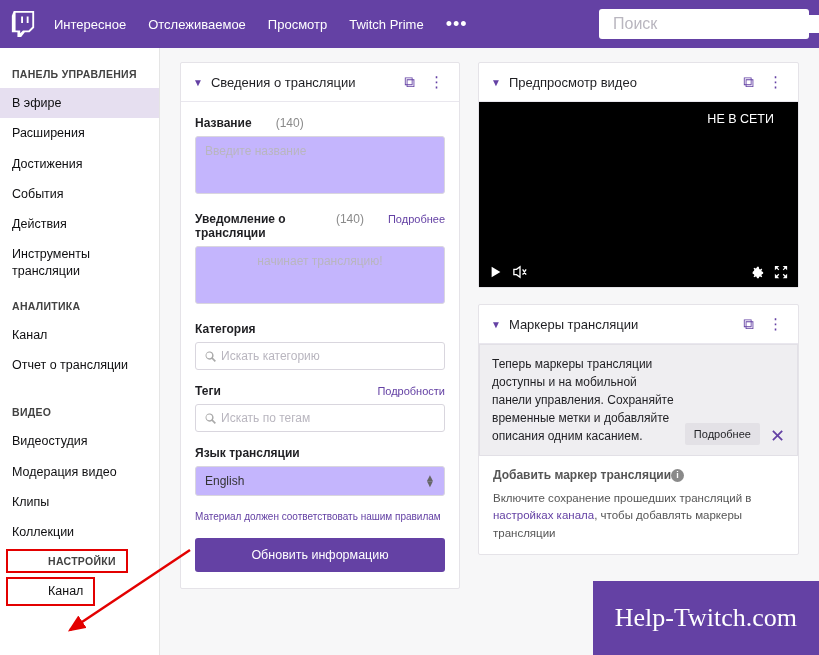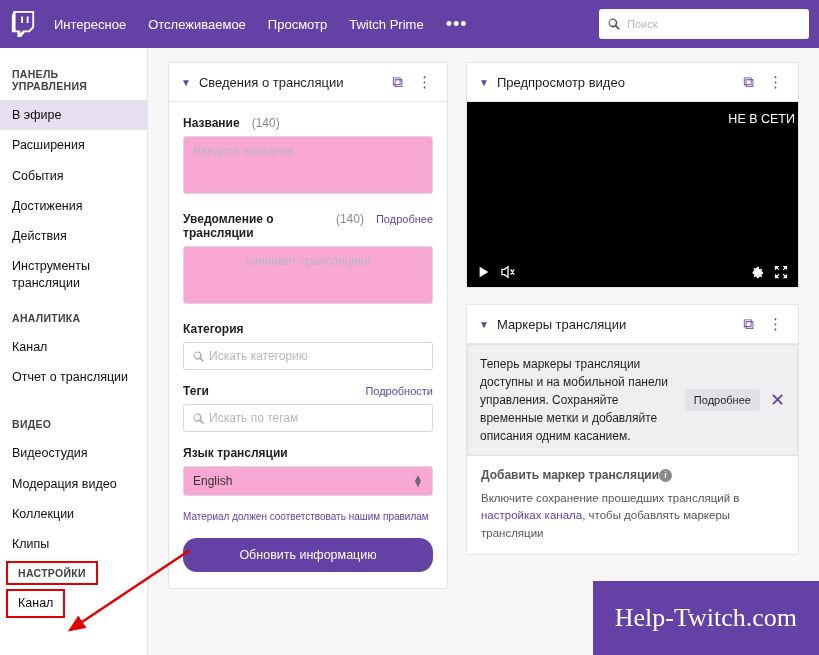--- a/index.html
+++ b/index.html
@@ -4,64 +4,64 @@
 <style>
 * { margin: 0; padding: 0; box-sizing: border-box; font-family: Arial, Helvetica, sans-serif; }
 body { background: #f7f7f8; width: 819px; height: 655px; overflow: hidden; position: relative; }
 
 .topbar { background: #6441a4; height: 48px; display: flex; align-items: center; padding: 0 10px; gap: 18px; color: #fff; }
 .topbar .logo { width: 26px; height: 26px; }
 .topbar .nav { display: flex; gap: 22px; font-size: 13px; align-items: center; justify-content: center; }
 .topbar .nav span { cursor: pointer; white-space: nowrap; }
 .topbar .dots { font-size: 18px; letter-spacing: 1px; }
 .search-wrap { margin-left: auto; background: #fff; border-radius: 3px; display: flex; align-items: center; height: 30px; width: 210px; padding: 0 8px; }
-.search-wrap input { border: none; outline: none; font-size: 11px; flex: 1; color: #333; }
+.search-wrap input { border: none; outline: none; font-size: 16px; flex: 1; color: #333; }
 .search-wrap .sicon { width: 14px; height: 14px; margin-right: 6px; }
 
 .main { display: flex; height: 607px; }
-.sidebar { width: 148px; background: #fff; border-right: 1px solid #e5e5e5; padding: 14px 0; font-size: 12.5px; color: #0e0e10; overflow-y: auto; }
+.sidebar { width: 160px; background: #fff; border-right: 1px solid #e5e5e5; padding: 14px 0; font-size: 12.5px; color: #0e0e10; overflow-y: auto; }
 .sidebar .section-title { font-size: 10.5px; font-weight: bold; color: #424242; padding: 6px 12px 8px; letter-spacing: 0.3px; }
 .sidebar .item { padding: 7px 12px; cursor: pointer; line-height: 1.3; }
 .sidebar .item.active { background: #e6dff0; }
 .red-box { border: 2px solid #e30000; display: inline-block; margin: 2px 6px; }
-.red-box .section-title, .red-box .item { padding: 4px 10px; }
+.red-box .section-title, .red-box .item { padding: 4px 10px; margin-left: 30px; }
 
 .content { flex: 1; display: flex; gap: 18px; padding: 14px 20px; overflow: hidden; }
 .col { display: flex; flex-direction: column; gap: 16px; }
 .col.left { width: 280px; }
 .col.right { flex: 1; }
 
 .panel { background: #fff; border: 1px solid #e5e3e8; border-radius: 2px; }
 .panel-head { display: flex; align-items: center; padding: 10px 12px; border-bottom: 1px solid #e9e7ee; gap: 8px; }
 .panel-head .chev { color: #6441a4; font-size: 10px; }
 .panel-head .title { font-size: 13px; color: #1f1f23; flex: 1; }
 .panel-head .hact { color: #6441a4; font-size: 15px; cursor: pointer; padding: 0 3px; }
 .panel-body { padding: 14px 14px 16px; }
 
-.lbl { font-size: 12px; font-weight: bold; color: #1f1f23; margin-bottom: 6px; display: flex; align-items: baseline; gap: 12px; }
+.lbl { font-size: 12px; font-weight: bold; color: #1f1f23; margin-bottom: 6px; display: flex; align-items: baseline; gap: 24px; }
 .lbl .count { color: #8a8a8a; font-weight: normal; }
 .lbl .link { margin-left: auto; color: #6441a4; font-size: 11px; font-weight: normal; cursor: pointer; }
 .field { margin-bottom: 14px; }
-textarea, input.txt, .select { width: 100%; border: 1px solid #d9d6de; border-radius: 3px; padding: 7px 9px; font-size: 12px; font-family: inherit; resize: none; color: #333; background: #f9a8d4; }
+textarea, input.txt, .select { width: 100%; border: 1px solid #d9d6de; border-radius: 3px; padding: 7px 9px; font-size: 12px; font-family: inherit; resize: none; color: #333; background: #c4b5fd; }
 textarea::placeholder, input::placeholder { color: #b9b6bf; }
 .searchin { display: flex; align-items: center; border: 1px solid #d9d6de; border-radius: 3px; padding: 6px 8px; gap: 4px; }
 .searchin input { border: none; outline: none; font-size: 12px; flex: 1; }
 .sicon-g { width: 13px; height: 13px; opacity: 0.5; }
 .select { display: flex; justify-content: space-between; align-items: center; cursor: pointer; }
 .select .updn { color: #666; font-size: 10px; line-height: 0.6; }
 .note { font-size: 10px; color: #6441a4; margin: 6px 0 14px; line-height: 1.4; }
-.btn-update { width: 100%; background: #6441a4; color: #fff; border: none; border-radius: 14px; padding: 10px; font-size: 12.5px; cursor: pointer; }
+.btn-update { width: 100%; background: #6441a4; color: #fff; border: none; border-radius: 3px; padding: 10px; font-size: 12.5px; cursor: pointer; }
 
 .preview { background: #000; height: 185px; position: relative; color: #fff; }
-.preview .status { position: absolute; top: 10px; right: 3px; font-size: 12.5px; }
+.preview .status { position: absolute; top: 10px; right: 24px; font-size: 12.5px; }
 .preview .controls { position: absolute; bottom: 8px; left: 10px; right: 10px; display: flex; align-items: center; gap: 10px; }
 .preview .controls .rgt { margin-left: auto; display: flex; gap: 10px; }
 .ico { width: 14px; height: 14px; fill: #fff; cursor: pointer; }
 
-.banner { background: #efeef1; border: 1px solid #e2e0e6; padding: 10px 12px; display: flex; align-items: center; gap: 10px; font-size: 12px; color: #1f1f23; line-height: 1.5; }
+.banner { background: #efeef1; border: 1px solid #e2e0e6; padding: 10px 12px; display: flex; align-items: flex-end; gap: 10px; font-size: 12px; color: #1f1f23; line-height: 1.5; }
 .banner .txt { flex: 1; }
 .banner .more { background: #e3e1e6; border: none; padding: 5px 9px; font-size: 11px; border-radius: 2px; cursor: pointer; color: #1f1f23; }
 .banner .close { color: #6441a4; font-size: 18px; cursor: pointer; line-height: 1; }
 
 .markers-body { padding: 12px 14px; font-size: 12px; color: #1f1f23; }
 .add-marker { font-weight: bold; color: #555; display: flex; align-items: center; margin-bottom: 8px; }
 .add-marker .info { width: 13px; height: 13px; border-radius: 50%; background: #8a8a8a; color: #fff; font-size: 9px; display: inline-flex; align-items: center; justify-content: center; }
 .hint { font-size: 11.5px; color: #555; line-height: 1.5; }
 .hint a { color: #6441a4; text-decoration: none; }
 
@@ -88,34 +88,34 @@
       </svg>
     <input placeholder="Поиск" style="">
   </div>
 </div>
 
 <div class="main">
   <div class="sidebar">
     <div class="section-title">ПАНЕЛЬ УПРАВЛЕНИЯ</div>
     <div class="item active">В эфире</div>
     <div class="item">Расширения</div>
+    <div class="item">Достижения</div>
     <div class="item">События</div>
-    <div class="item">Достижения</div>
     <div class="item">Действия</div>
     <div class="item">Инструменты трансляции</div>
 
     <div class="section-title" style="margin-top:8px">АНАЛИТИКА</div>
     <div class="item">Канал</div>
     <div class="item">Отчет о трансляции</div>
 
     <div class="section-title" style="margin-top:20px">ВИДЕО</div>
     <div class="item">Видеостудия</div>
     <div class="item">Модерация видео</div>
+    <div class="item">Клипы</div>
     <div class="item">Коллекции</div>
-    <div class="item">Клипы</div>
 
     <div class="red-box">
       <div class="section-title">НАСТРОЙКИ</div>
     </div><br>
     <div class="red-box">
       <div class="item" style="padding:4px 10px">Канал</div>
     </div>
   </div>
 
   <div class="content">

